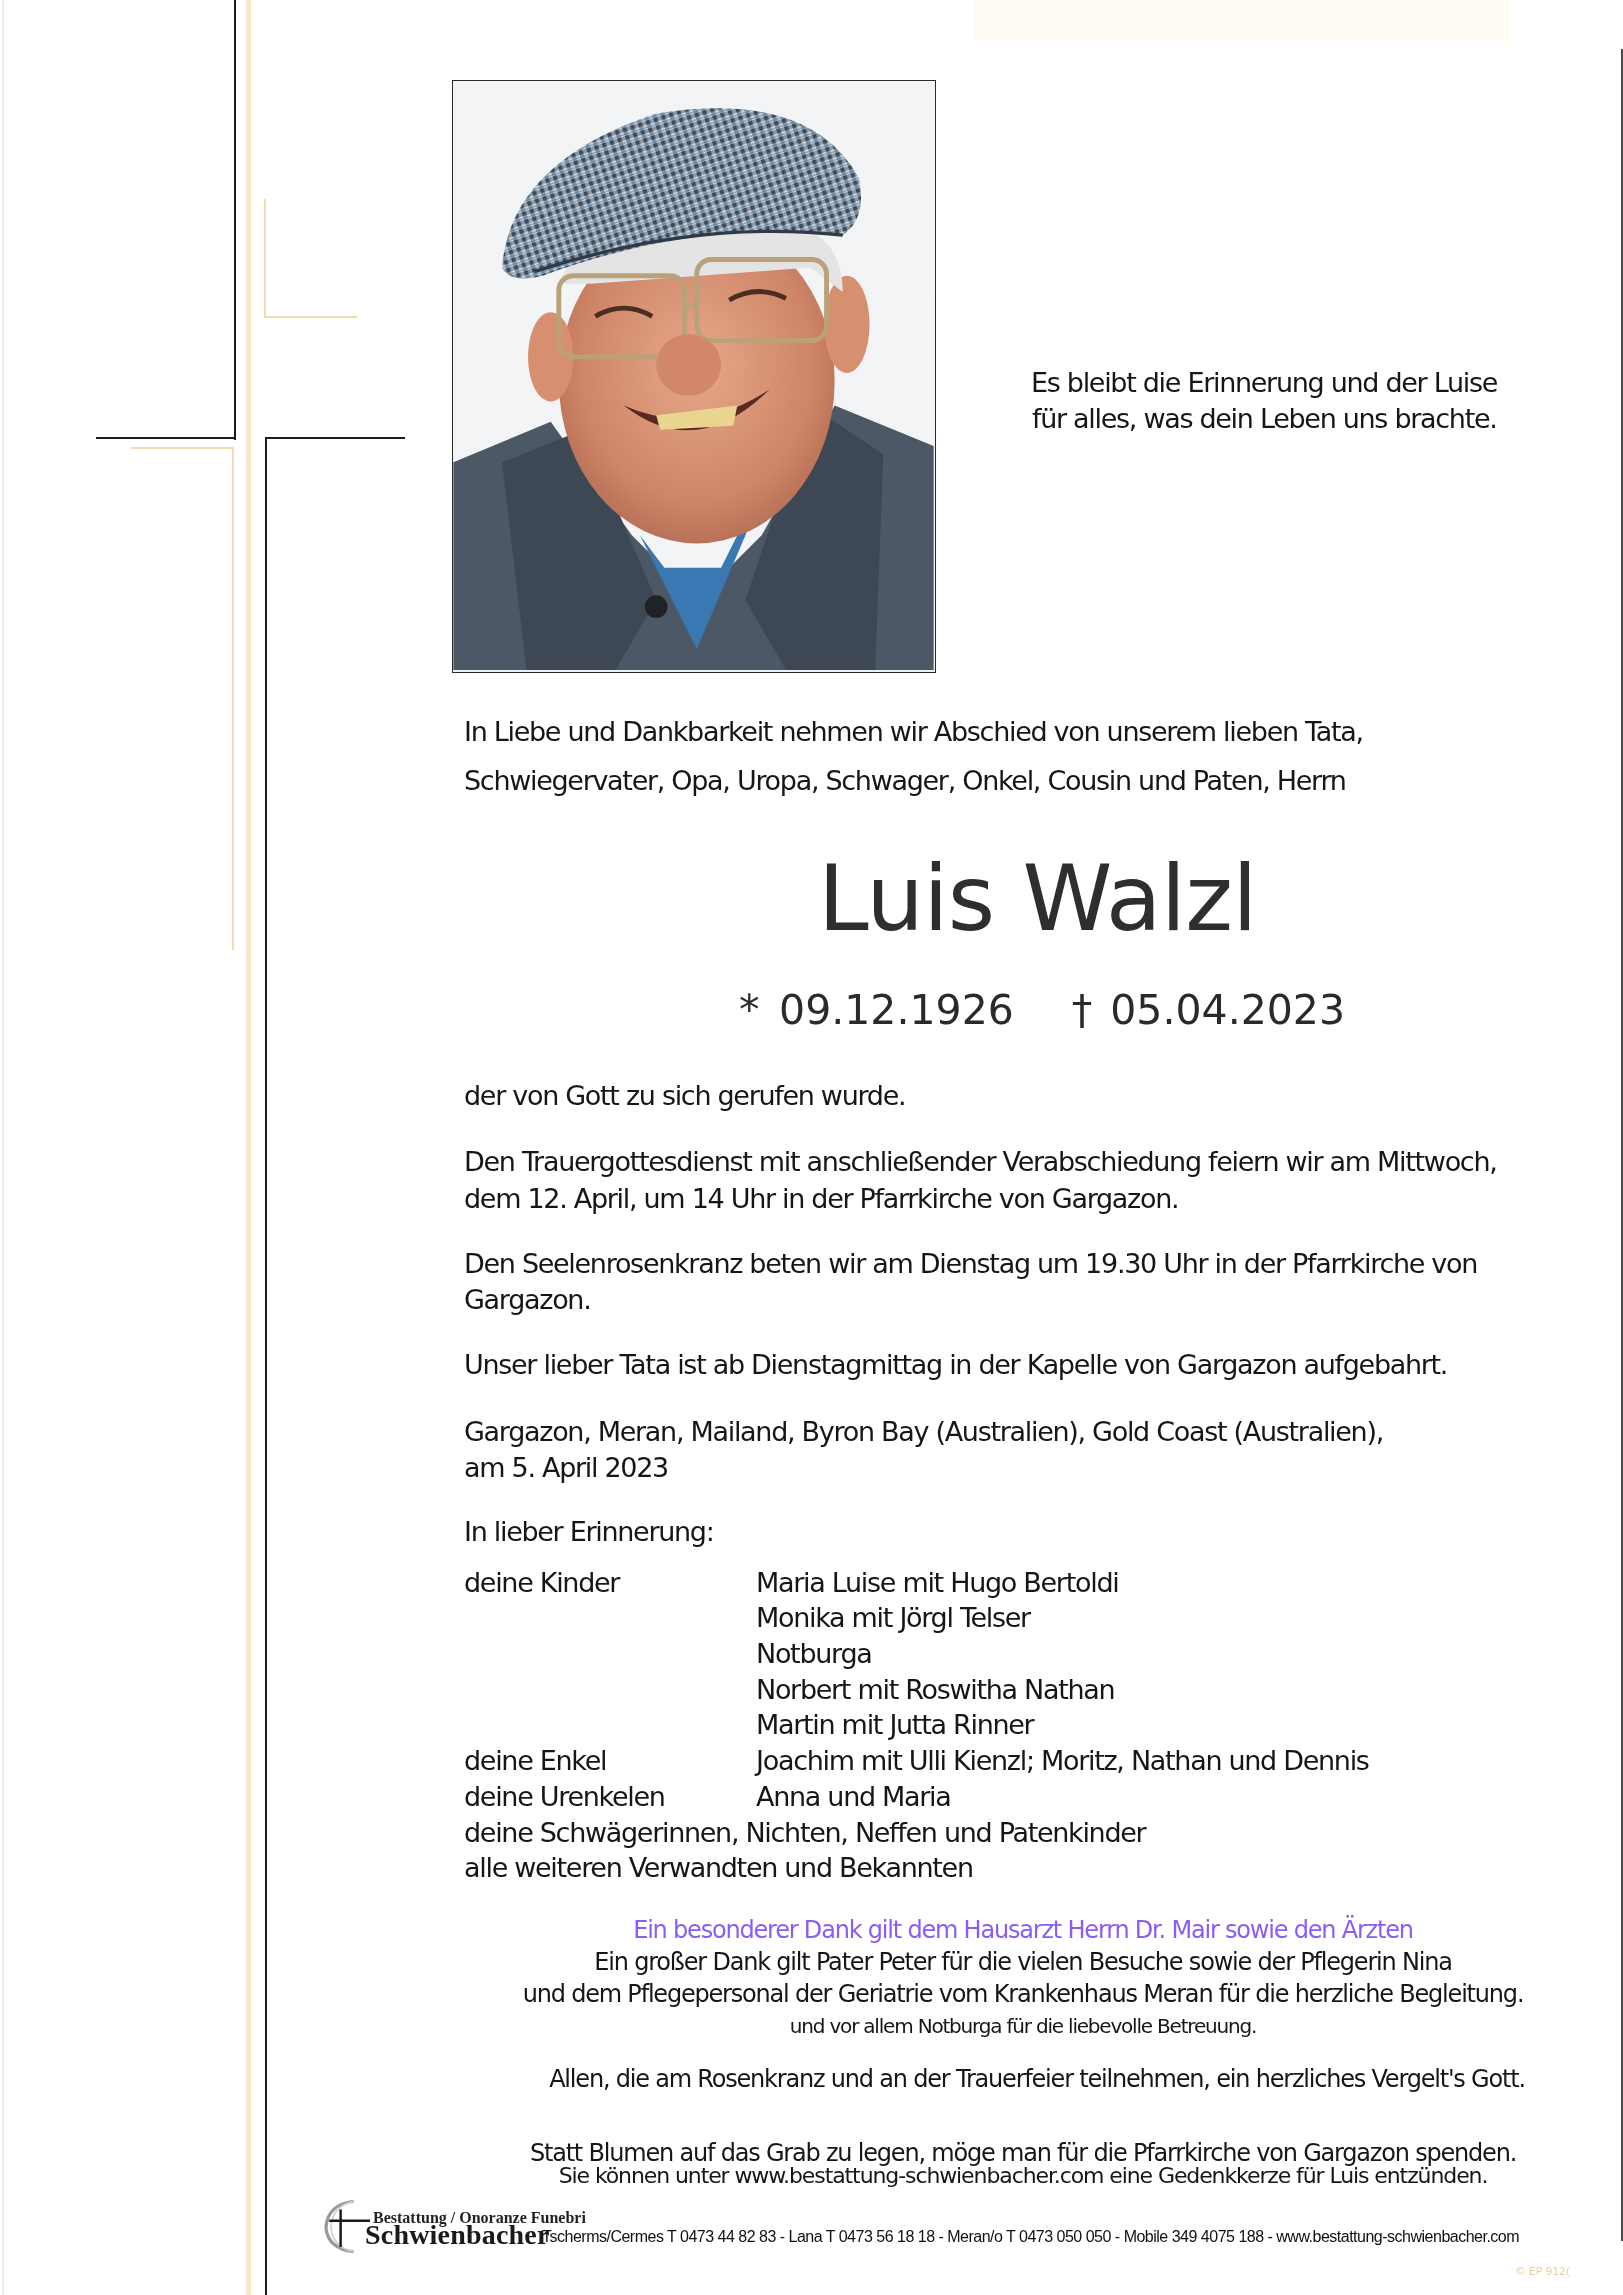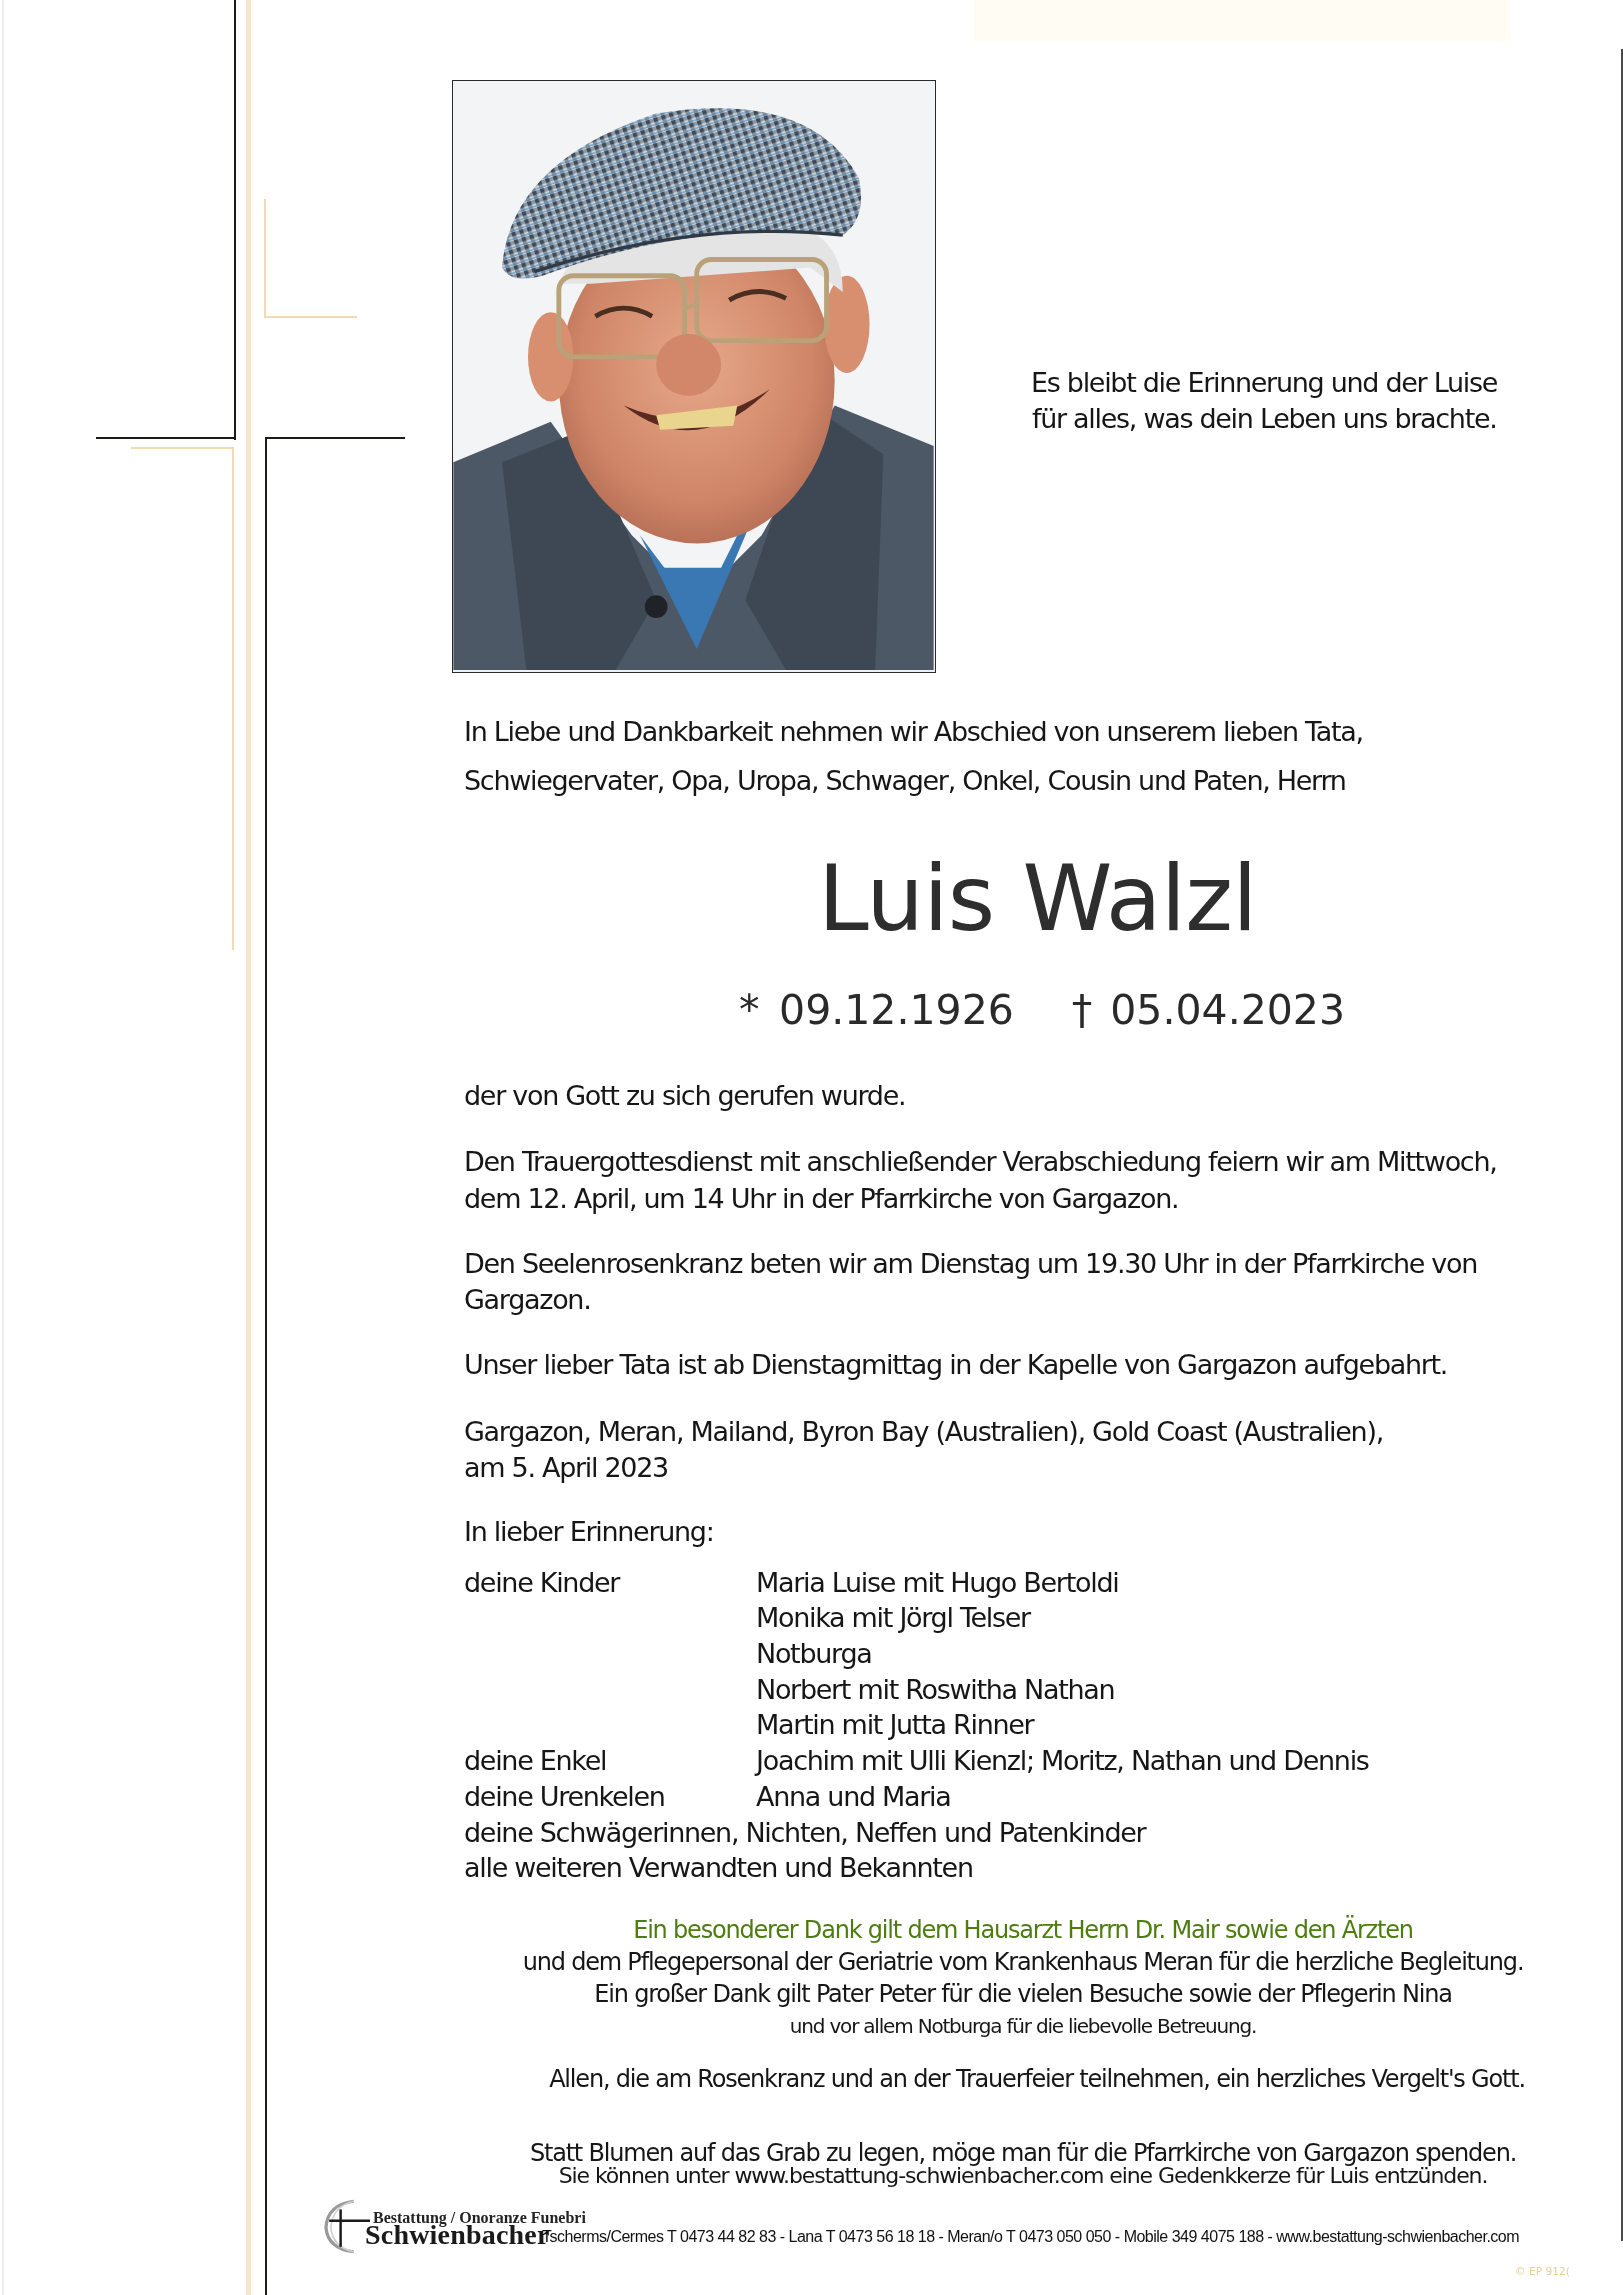--- a/index.html
+++ b/index.html
@@ -166,23 +166,23 @@
   </div>
   <div class="rel-row" style="top:1817px;">
     <span class="rel-label">deine Schwägerinnen, Nichten, Neffen und Patenkinder</span>
   </div>
   <div class="rel-row" style="top:1852px;">
     <span class="rel-label">alle weiteren Verwandten und Bekannten</span>
   </div>
 </div>
 
 <div style="position:absolute;left:455px;width:1136px;top:1914px;">
-  <div class="center" style="font-size:24px;letter-spacing:-1.2px;line-height:32px;white-space:nowrap;color:#4d7c0f;">Ein besonderer Dank gilt dem Hausarzt Herrn Dr. Mair sowie den Ärzten</div>
+  <div class="center" style="font-size:24px;letter-spacing:-1.2px;line-height:32px;white-space:nowrap;color:#8b5cf6;">Ein besonderer Dank gilt dem Hausarzt Herrn Dr. Mair sowie den Ärzten</div>
+  <div class="center" style="font-size:24px;letter-spacing:-1.2px;line-height:32px;white-space:nowrap;color:#161616;">Ein großer Dank gilt Pater Peter für die vielen Besuche sowie der Pflegerin Nina</div>
   <div class="center" style="font-size:24px;letter-spacing:-1.2px;line-height:32px;white-space:nowrap;color:#161616;">und dem Pflegepersonal der Geriatrie vom Krankenhaus Meran für die herzliche Begleitung.</div>
-  <div class="center" style="font-size:24px;letter-spacing:-1.2px;line-height:32px;white-space:nowrap;color:#161616;">Ein großer Dank gilt Pater Peter für die vielen Besuche sowie der Pflegerin Nina</div>
   <div class="center" style="font-size:20px;letter-spacing:-1.2px;line-height:32px;white-space:nowrap;color:#161616;">und vor allem Notburga für die liebevolle Betreuung.</div>
 </div>
 
 <div class="center" style="position:absolute;left:469px;width:1136px;top:2065px;font-size:24px;letter-spacing:-1.2px;white-space:nowrap;color:#161616;">Allen, die am Rosenkranz und an der Trauerfeier teilnehmen, ein herzliches Vergelt's Gott.</div>
 <div class="center" style="position:absolute;left:455px;width:1136px;top:2114px;font-size:24px;letter-spacing:-1.2px;white-space:nowrap;color:#161616;margin-top:25px;">Statt Blumen auf das Grab zu legen, möge man für die Pfarrkirche von Gargazon spenden.</div>
 <div class="center" style="position:absolute;left:455px;width:1136px;top:2163px;font-size:22px;letter-spacing:-1.1px;white-space:nowrap;color:#161616;">Sie können unter www.bestattung-schwienbacher.com eine Gedenkkerze für Luis entzünden.</div>
 
 <div>
   <svg class="abs" style="left:321px;top:2198px;" width="49" height="57" viewBox="0 0 60 70">
     <path d="M40 4 Q8 8 6 36 Q8 62 40 66" stroke="#9a9a9a" stroke-width="4" fill="none"></path>

